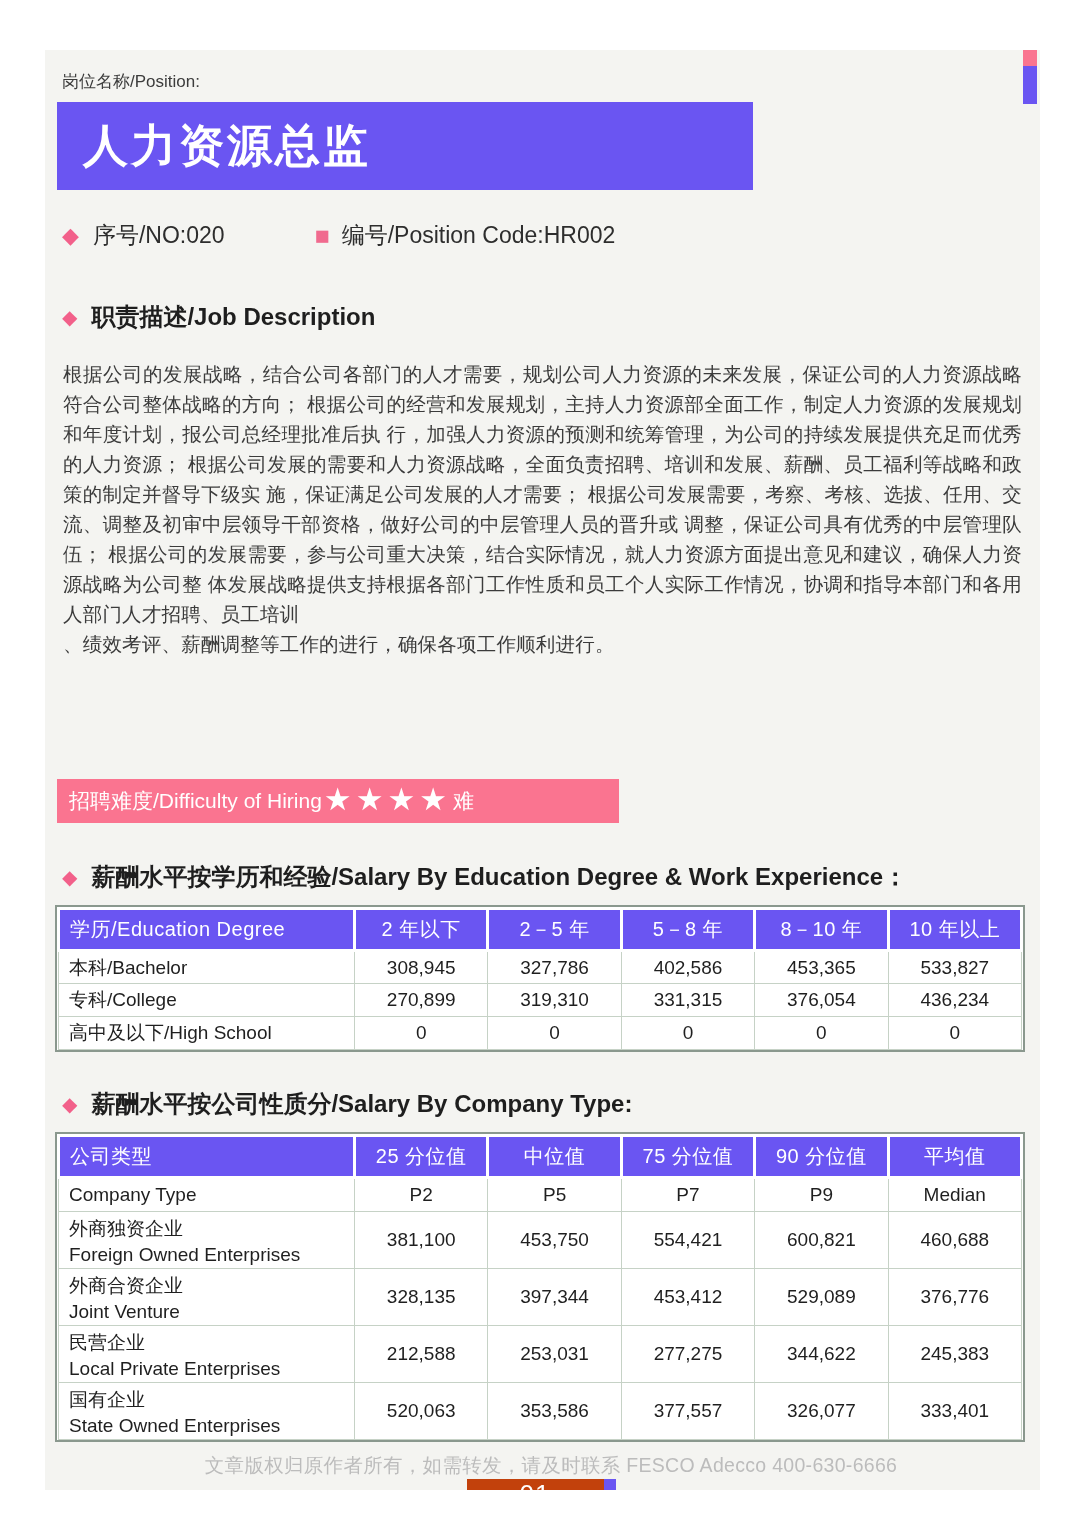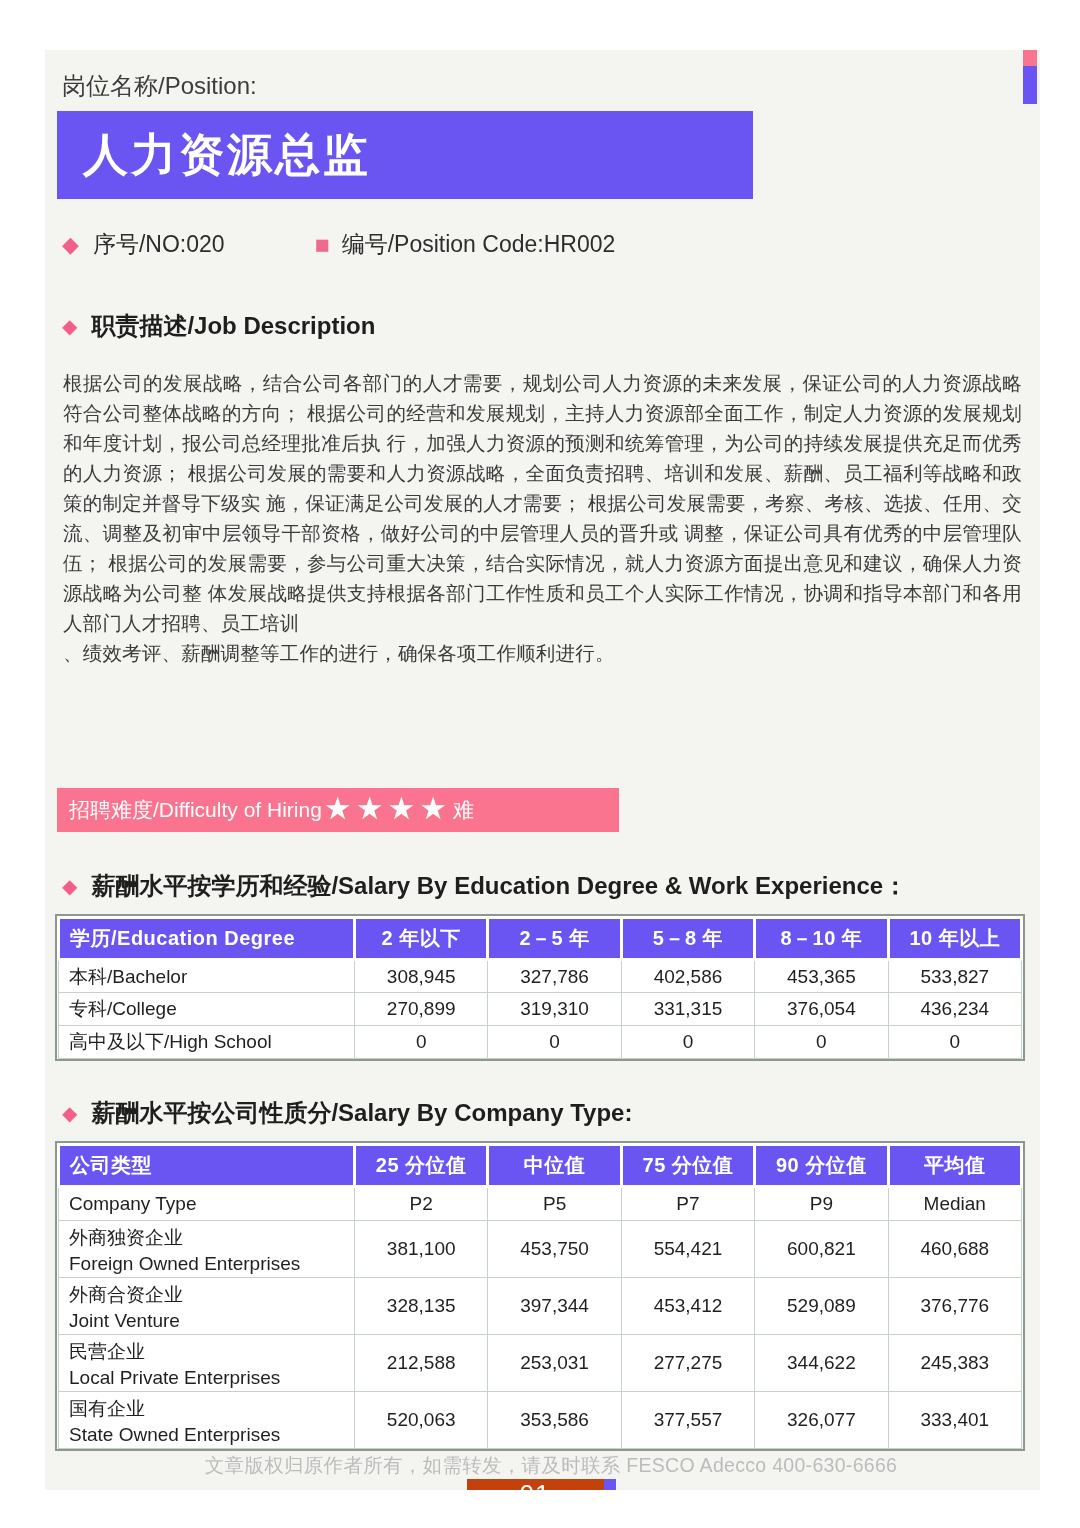--- a/index.html
+++ b/index.html
@@ -11,21 +11,21 @@
   }
   .page {
     position:absolute; left:45px; top:50px; width:995px; height:1440px;
     background:#f4f4f1; overflow:hidden;
   }
   
   .ribbon { position:absolute; top:0; right:3px; width:14px; }
   .ribbon .pink { height:16px; background:#fa7490; }
   .ribbon .purple { height:38px; background:#6a55f2; }
 
-  .pos-label { padding-top:20px; margin-left:17px; font-size:24px; color:#3c3c3c; }
+  .pos-label { padding-top:20px; margin-left:17px; font-size:17px; color:#3c3c3c; }
 
   .title-banner {
     margin:9px 0 0 12px; width:696px; height:88px; background:#6a55f2;
     color:#ffffff; display:flex; align-items:center; padding-left:26px;
     font-size:45px; font-weight:600; letter-spacing:3px;
   }
 
   .meta-row { display:flex; align-items:center; margin:30px 0 0 17px; font-size:23px; color:#2d2d2d; }
   .meta-item { display:flex; align-items:center; }
   .meta-item + .meta-item { margin-left:90px; }
@@ -51,21 +51,21 @@
   #edu-head { margin-top:38px; }
   #comp-head { margin-top:36px; }
 
   .table-wrap {
     margin:12px 0 0 10px; width:970px; background:#ffffff;
     border:2px solid #8a988e;
   }
   table { border-collapse:collapse; width:100%; table-layout:fixed; }
   col.c-label { width:296px; }
   th {
-    background:#6a55f2; color:#ffffff; font-weight:700; font-size:20px;
+    background:#6a55f2; color:#ffffff; font-weight:400; font-size:20px;
     border:3px solid #ffffff; height:42px; text-align:center; letter-spacing:0.5px;
   }
   th.left, td.left { text-align:left; padding-left:10px; }
   td {
     border:1px solid #c6d2c6; text-align:center; font-size:19px; color:#1f1f1f;
     height:33px; padding:0;
   }
   .t2 tr.subrow td { height:34px; }
   .t2 tr.tall td { height:57px; }
   .cell2 { display:flex; flex-direction:column; justify-content:space-between; min-height:53px; padding:2px 0 1px 0; }

